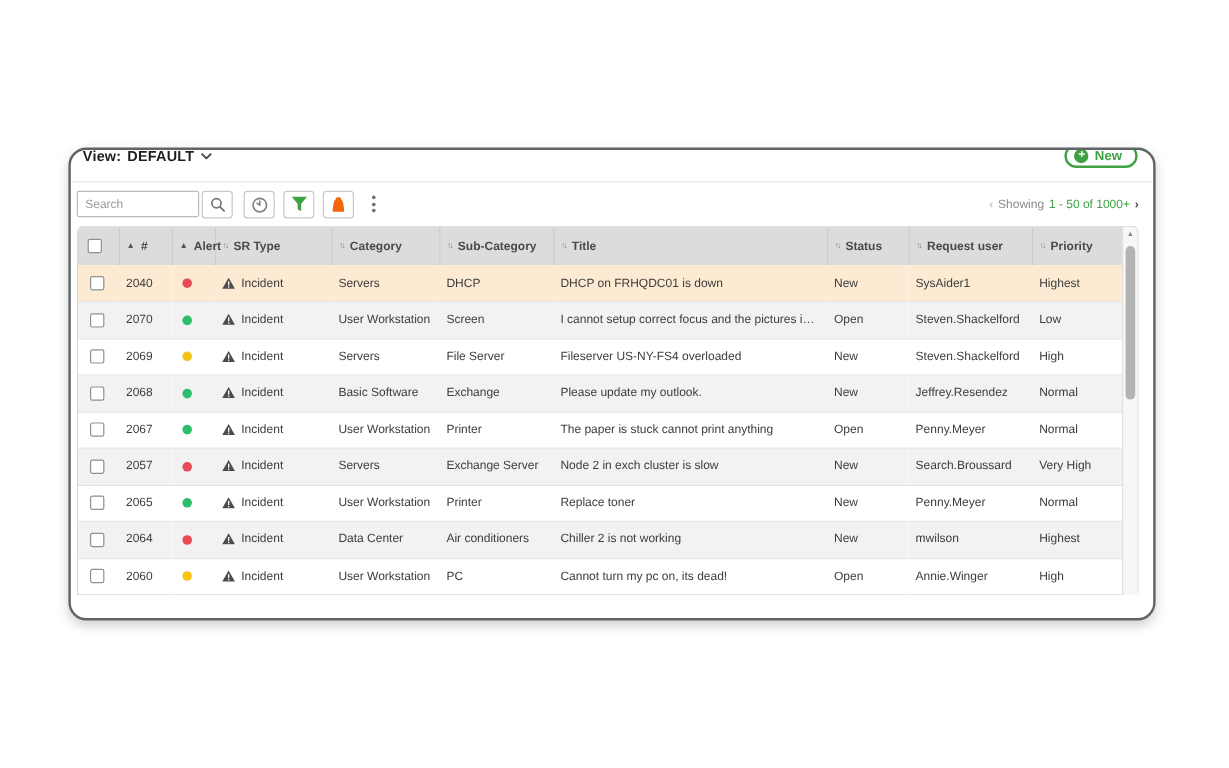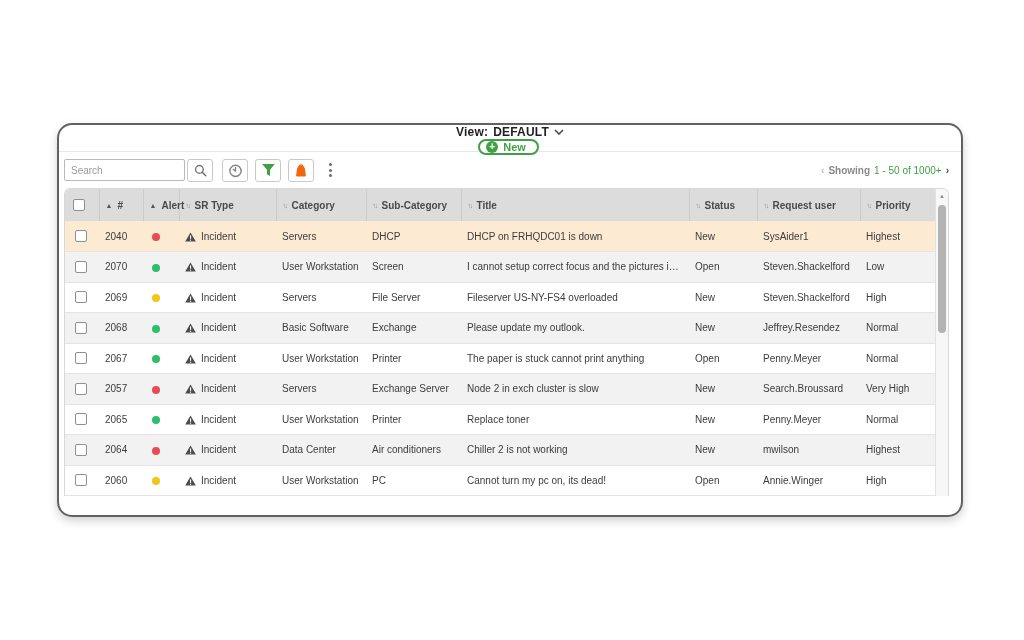--- a/index.html
+++ b/index.html
@@ -14,43 +14,43 @@
 
   
   .breadcrumb-bar{ height:20px; display:flex; align-items:center; gap:4px;
     padding:0 10px; border-bottom:1px solid #e7e7e7; font-size:9px; }
   .crumb-root{ color:#b6beb6; }
   .crumb-sep{ color:#b0b0b0; }
   .crumb-current{ color:#5f5f5f; font-weight:bold; }
 
   
   .view-bar{ height:27px; display:flex; align-items:center; justify-content:space-between;
-    padding:0 10px 16px 10px; border-bottom:1px solid #e7e7e7;flex-direction:column; }
+    padding:0 10px 16px 10px; border-bottom:1px solid #e7e7e7; }
   .view-left{ display:flex; align-items:center; gap:5px; }
   .view-label,.view-value{ font-size:12px; font-weight:bold; color:#1f1f1f; letter-spacing:.2px;}
   .new-btn{ display:flex; align-items:center; gap:5px; height:20px; padding:0 11px 0 6px;
     border:2px solid var(--green); border-radius:12px; background:#fff; cursor:pointer; margin-right:3px;}
   .new-btn .plus{ width:12px; height:12px; border-radius:50%; background:var(--green);
     color:#fff; font-size:10px; line-height:12px; text-align:center; font-weight:bold; }
   .new-btn .lbl{ color:var(--green); font-size:11px; font-weight:bold; }
 
   
   .toolbar{ height:36px; display:flex; align-items:center; justify-content:space-between;
     padding:0 12px 0 5px; }
   .tools-left{ display:flex; align-items:center; }
-  .search-input{ width:121px; height:22px; border:1px solid #b9b9b9; border-radius:2px;
+  .search-input{ width:102px; height:22px; border:1px solid #b9b9b9; border-radius:2px;
     font-size:10px; padding:0 6px; color:#444; outline:none; }
   .search-input::placeholder{ color:#9a9a9a; }
   .icon-box{ width:26px; height:23px; border:1px solid #c9c9c9; border-radius:3px;
     background:#fff; display:flex; align-items:center; justify-content:center; cursor:pointer; }
   .gap2{ margin-left:2px; } .gap8{ margin-left:9px; } .gap6{ margin-left:7px; }
   .kebab{ display:flex; flex-direction:column; gap:2.5px; margin-left:10px; padding:3px 5px; cursor:pointer;}
   .kebab i{ width:3px; height:3px; border-radius:50%; background:#6e6e6e; }
   .pagination{ font-size:10px; display:flex; align-items:center; gap:4px; }
-  .pg-prev{ color:#aaa; } .pg-label{ color:#8a8a8a;font-weight:bold; }
+  .pg-prev{ color:#aaa; } .pg-label{ color:#8a8a8a; }
   .pg-range{ color:var(--green);text-align:center; } .pg-next{ color:#444; font-weight:bold; }
 
   
   .table-wrap{ position:relative; margin:0 12px 0 5px; height:308px;
     border:1px solid #d8d8d8; border-bottom:none; border-radius:6px 6px 0 0; overflow:hidden;
     background:#fff; }
   table{ width:calc(100% - 13px); border-collapse:collapse; table-layout:fixed; }
   col.c-sel{width:34px;} col.c-num{width:44px;} col.c-alert{width:36px;}
   col.c-srtype{width:97px;} col.c-cat{width:90px;} col.c-subcat{width:95px;}
   col.c-title{width:228px;} col.c-status{width:68px;} col.c-requser{width:103px;}
@@ -59,21 +59,21 @@
   thead th:first-child{ border-left:none; }
   .sort-asc{ font-size:7px; color:#555; margin-right:5px; vertical-align:1px; }
   .sort-both{ font-size:7px; color:#8a8a8a; margin-right:5px; letter-spacing:-1.5px; vertical-align:1px;}
   tbody td{ height:30.5px; font-size:10px; color:#3c3c3c; padding:0 6px;
     border-bottom:1px solid #e4e4e4; white-space:nowrap; overflow:hidden; text-overflow:ellipsis; }
   tr.alt td{ background:#f2f2f2;margin-left:14px; }
   tr.selected td{ background:var(--selrow); }
   .checkbox{ display:inline-block; width:12px; height:12px; border:1px solid #8f8f8f;
     border-radius:2px; background:#fff; cursor:pointer; vertical-align:middle; margin-left:4px;}
   .dot{ display:inline-block; width:8px; height:8px; border-radius:50%; vertical-align:middle; margin-left:3px;}
-  .sr-cell{ display:flex; align-items:flex-end; gap:5px; }
+  .sr-cell{ display:flex; align-items:flex-start; gap:5px; }
 
   
   .vscroll{ position:absolute; top:0; right:0; bottom:0; width:13px; background:#f7f7f7;
     border-left:1px solid #e2e2e2; }
   .vscroll .up{ display:block; text-align:center; font-size:6px; color:#8a8a8a; padding-top:4px;}
   .vscroll .thumb{ position:absolute; top:16px; left:2px; width:8px; height:128px;
     background:#b3b3b3; border-radius:4px; cursor:grab; }
 
   :root{ --green:#3fa143; --orange:#f2670e; --selrow:#fcead2; }
 </style>

